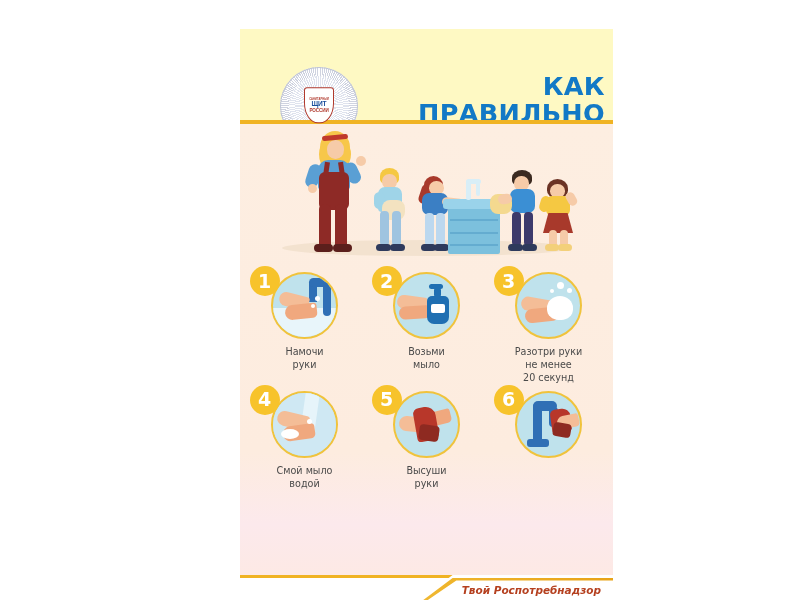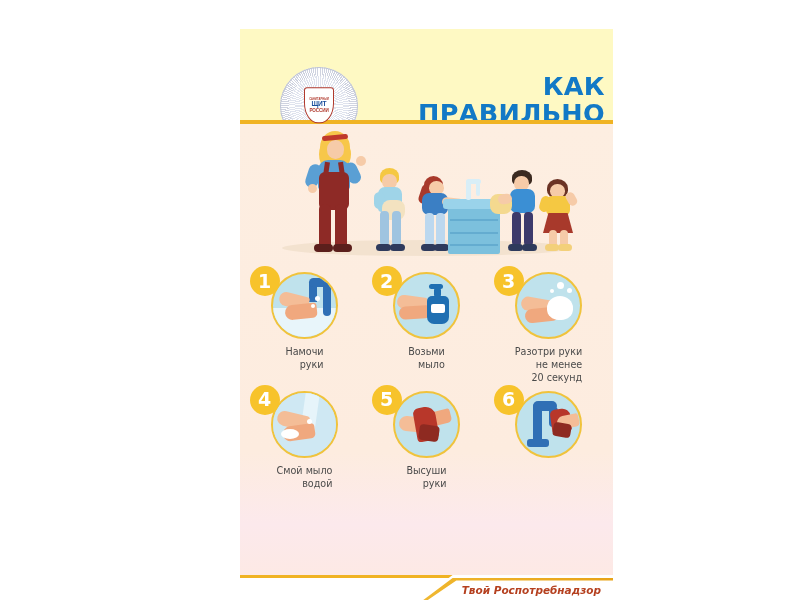--- a/index.html
+++ b/index.html
@@ -130,21 +130,21 @@
     position:relative;width:63px;height:63px;border-radius:50%;
     background:#bfe2ec;border:2.5px solid #f0c33c;overflow:hidden;
   }
   .badge{
     position:absolute;left:-6px;top:-6px;width:30px;height:30px;border-radius:50%;
     background:#f7c32b;color:#ffffff;font-weight:bold;font-size:19px;
     display:flex;align-items:center;justify-content:center;z-index:5;
     font-family:"DejaVu Sans",sans-serif;line-height:1;
   }
   .cap{
-    margin-top:7px;text-align:right;color:#4a4a4a;font-size:9.6px;
+    margin-top:7px;text-align:center;color:#4a4a4a;font-size:9.6px;
     line-height:1.35;font-family:"DejaVu Sans",sans-serif;
   }
   
   .hand{position:absolute;background:#f4bd97;border-radius:10px 4px 6px 10px;}
   .hand2{position:absolute;background:#f0a87e;border-radius:10px 4px 6px 10px;}
   .faucet{position:absolute;background:#2f6fb5;}
   .foam{position:absolute;background:#ffffff;border-radius:50%;}
   .water{position:absolute;background:#dff0f8;}
   .soap-b{position:absolute;background:#1f6fb2;border-radius:5px 5px 7px 7px;}
   .soap-c{position:absolute;background:#ffffff;border-radius:2px;}

